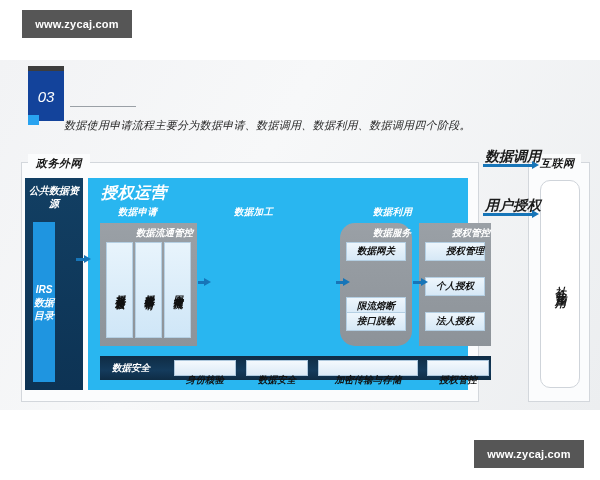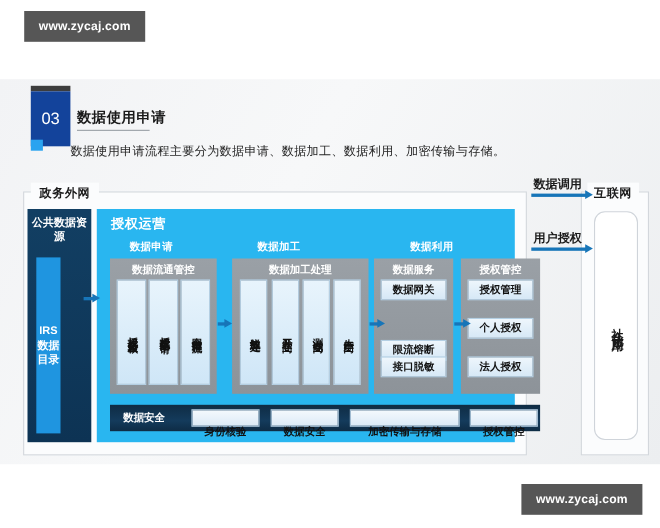--- a/index.html
+++ b/index.html
@@ -26,23 +26,24 @@
     display: flex;
     align-items: center;
     justify-content: center;
   }
   #wm-top   { left: 22px;  top: 10px;  width: 110px; height: 28px; }
   #wm-bottom{ left: 474px; top: 440px; width: 110px; height: 28px; }
 
   
   .slide {
     position: absolute;
-    left: 0; top: 72px;
+    left: 0; top: 60px;
     width: 600px; height: 350px;
     background: linear-gradient(120deg,#f2f3f5 0%,#f7f8f9 40%,#eceef0 100%);
+    font-style: italic;
   }
 
   
   .sec-badge-cap {
     position: absolute;
     left: 28px; top: 6px;
     width: 36px; height: 5px;
     background: #3d3d3d;
   }
   .sec-badge {
@@ -159,46 +160,46 @@
 
   
   .authop {
     position: absolute;
     left: 88px; top: 118px;
     width: 380px; height: 212px;
     background: #29b6f0;
   }
   .authop-title {
     position: absolute; left: 13px; top: 5px;
-    font-size: 12px; font-weight: bold; color: #ffffff;
+    font-size: 16px; font-weight: bold; color: #ffffff;
     letter-spacing: 0.5px;
   }
   .stage-label {
     position: absolute; top: 28px;
     font-size: 9.5px; font-weight: bold; color: #ffffff;
     letter-spacing: 0.3px;
   }
   #stg-0 { left: 30px; }
   #stg-1 { left: 146px; }
   #stg-2 { left: 285px; }
 
   
   .gbox {
     position: absolute;
     background: linear-gradient(180deg,#9aa0a6 0%,#8d9399 100%);
     box-sizing: border-box;
   }
   .gbox-title {
     position: absolute; left: 0; top: 4px; width: 100%;
     text-align: center;
-    font-size: 9.5px; font-weight: bold; color: #ffffff;
+    font-size: 9.5px; font-weight: bold; color: #ffffff; padding-left: 16px;
   }
   #g-flow  { left: 12px;  top: 45px; width: 97px;  height: 123px; }
   #g-proc  { left: 123px; top: 45px; width: 124px; height: 123px; }
-  #g-svc   { left: 252px; top: 45px; width: 72px;  height: 123px; }
+  #g-svc   { left: 252px; top: 45px; width: 72px;  height: 123px; border-radius: 15px; }
   #g-auth  { left: 331px; top: 45px; width: 72px;  height: 123px; }
 
   
   .vchip {
     position: absolute;
     top: 19px; height: 96px;
     background: linear-gradient(180deg,#e8f4fc 0%,#cfe6f7 100%);
     border: 1px solid #b4cfe3;
     box-sizing: border-box;
     display: flex; align-items: center; justify-content: center;
@@ -253,38 +254,37 @@
   }
   .arrow .head {
     position: absolute; top: 0;
     width: 0; height: 0;
     border-top: 4.5px solid transparent;
     border-bottom: 4.5px solid transparent;
     border-left: 7px solid #1775b8;
   }
   .arrow-label {
     position: absolute;
-    font-size: 11px; font-weight: bold; color: #1a1a1a;
+    font-size: 14px; font-weight: bold; color: #1a1a1a;
   }
 </style>
 </head>
 <body>
 
 <div class="watermark" id="wm-top">
   <span>www.zycaj.com</span>
 </div>
 
 <div class="slide">
 
   <div class="sec-badge-cap"></div>
   <div class="sec-badge">03</div>
   <div class="sec-badge-foot"></div>
-  <div class="sec-title">数据使用申请</div>
   <div class="sec-title-rule"></div>
-  <div class="sec-desc">数据使用申请流程主要分为数据申请、数据加工、数据利用、加密传输与存储。</div>
+  <div class="sec-desc">数据使用申请流程主要分为数据申请、数据调用、数据利用、数据调用四个阶段。</div>
 
   <div class="govnet"></div>
   <div class="govnet-label">政务外网</div>
 
   <div class="pubdata">
     <div class="pubdata-title">公共数据资源</div>
     <div class="irs-box">
       <span>IRS 数据目录</span>
     </div>
   </div>
@@ -302,52 +302,37 @@
         <span>授权资质核验</span>
       </div>
       <div class="vchip" style="left:35px;width:27px;">
         <span>授权数据申请</span>
       </div>
       <div class="vchip" style="left:64px;width:27px;">
         <span>合同审批流程</span>
       </div>
     </div>
 
-    <div class="gbox" id="g-proc">
-      <div class="gbox-title">数据加工处理</div>
-      <div class="vchip" style="left:7px;width:25px;">
-        <span>脱敏处理</span>
-      </div>
-      <div class="vchip" style="left:36px;width:25px;">
-        <span>开发空间</span>
-      </div>
-      <div class="vchip" style="left:64px;width:25px;">
-        <span>测试空间</span>
-      </div>
-      <div class="vchip" style="left:92px;width:25px;">
-        <span>生产空间</span>
-      </div>
-    </div>
 
     <div class="gbox" id="g-svc">
       <div class="gbox-title">数据服务</div>
       <div class="hchip" style="top:19px;">
         <span>数据网关</span>
       </div>
       <div class="hchip" style="top:54px;margin-top:20px;">
         <span>限流熔断</span>
       </div>
       <div class="hchip" style="top:89px;">
         <span>接口脱敏</span>
       </div>
     </div>
 
     <div class="gbox" id="g-auth">
       <div class="gbox-title">授权管控</div>
-      <div class="hchip" style="top:19px;">
+      <div class="hchip" style="top:19px;justify-content:flex-end;">
         <span>授权管理</span>
       </div>
       <div class="hchip" style="top:54px;">
         <span>个人授权</span>
       </div>
       <div class="hchip" style="top:89px;">
         <span>法人授权</span>
       </div>
     </div>
 

